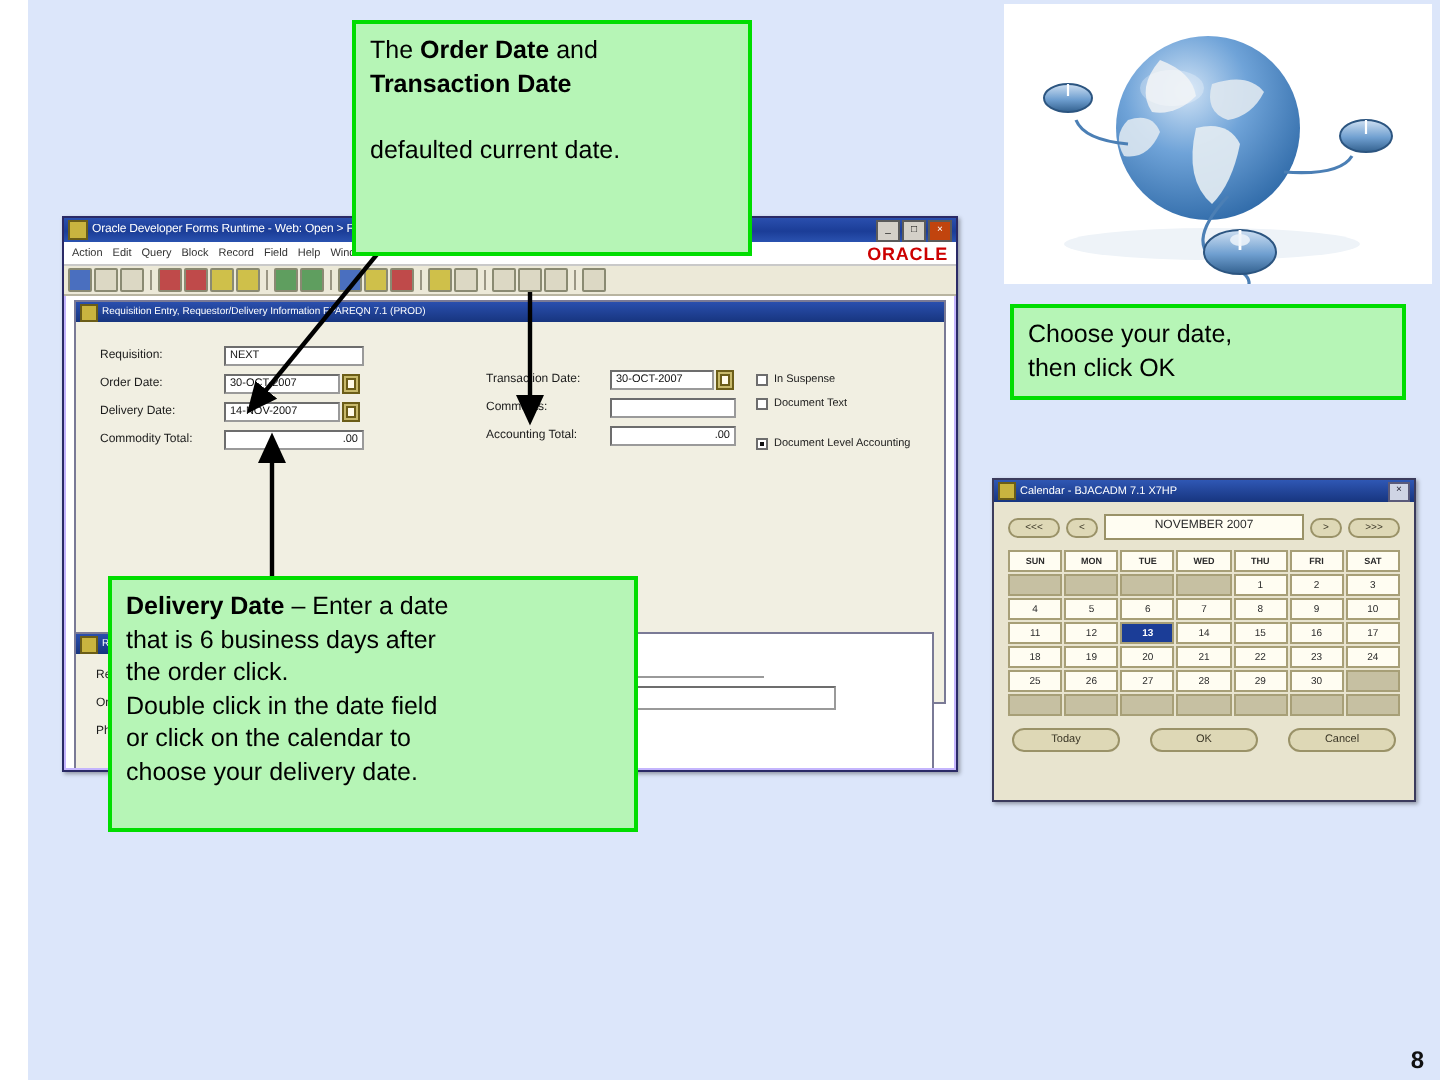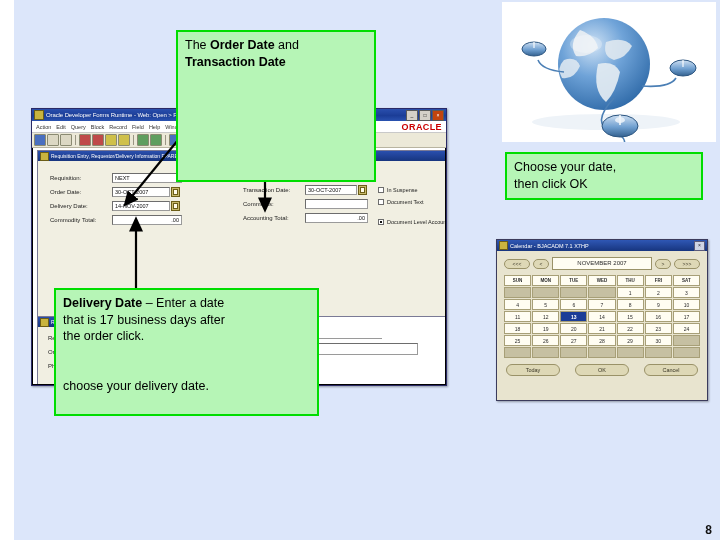--- a/index.html
+++ b/index.html
@@ -12,22 +12,22 @@
 
   
   .white-strip{position:absolute;left:0;top:0;width:14px;height:540px;background:#ffffff;}
 
   
   .globe-art{position:absolute;left:502px;top:2px;width:214px;height:140px;background:#ffffff;}
   .globe-art svg{display:block;}
 
   
   .forms-window{
-    position:absolute;left:31px;top:108px;width:416px;height:278px;
-    background:#000000;border:1px solid #2a2a66;box-sizing:border-box;
+    position:absolute;left:31px;top:108px;width:448px;height:278px;
+    background:#c4b5fd;border:1px solid #2a2a66;box-sizing:border-box;
     box-shadow:1px 1px 2px rgba(0,0,0,.35);
   }
   .fw-title{
     height:12px;background:linear-gradient(180deg,#2a4fae 0%,#1b3d97 55%,#2a52b0 100%);
     display:flex;align-items:center;padding:0 2px;color:#fff;
     font-size:6px;white-space:nowrap;overflow:hidden;
   }
   .fw-ico{width:8px;height:8px;background:#c9b43f;border:1px solid #6b5d17;margin-right:2px;flex:0 0 auto;}
   .fw-title-text{flex:1 1 auto;overflow:hidden;text-overflow:clip;letter-spacing:-.1px;}
   .fw-btns{display:flex;gap:1px;flex:0 0 auto;}
@@ -123,21 +123,21 @@
     background:#ded8b6;border:1px solid #9a9268;border-radius:8px;
     font-size:5.5px;color:#3a3626;padding:2px 0;width:52px;text-align:center;
   }
 
   
   .callout{
     position:absolute;background:#b6f5b6;border:2px solid #00dd00;box-sizing:border-box;
     color:#000;font-size:12.5px;line-height:1.32;padding:5px 7px;
   }
   .callout b{font-weight:bold;}
-  .callout.c1{left:176px;top:30px;width:200px;height:152px;}
+  .callout.c1{left:176px;top:10px;width:200px;height:118px;}
   .callout.c2{left:505px;top:152px;width:198px;height:48px;}
   .callout.c3{left:54px;top:288px;width:265px;height:128px;}
   .callout.c4{
     left:511px;top:485px;width:196px;height:32px;
     display:flex;align-items:center;justify-content:center;
     font-weight:bold;font-size:14px;
   }
 
   
   .arrows{position:absolute;left:0;top:0;width:720px;height:540px;pointer-events:none;}
@@ -405,32 +405,33 @@
 
     <line x1="265" y1="146" x2="265" y2="204" stroke="#000" stroke-width="2.2" marker-end="url(#ah)"></line>
 
     <line x1="136" y1="294" x2="136" y2="225" stroke="#000" stroke-width="2.2" marker-end="url(#ah)"></line>
   </svg>
 
   <div class="callout c1">
     <span>The </span><b>Order Date</b><span> and</span><br>
     <b>Transaction Date</b><br>
     <br>
+    <span>defaulted current date.</span>
   </div>
 
   <div class="callout c2">
     <span>Choose your date,</span><br>
     <span>then click OK</span>
   </div>
 
   <div class="callout c3">
     <b>Delivery Date</b><span> – Enter a date</span><br>
-    <span>that is 17 business days after</span><br>
+    <span>that is 6 business days after</span><br>
     <span>the order click.</span><br>
-    <br>
-    <br>
+    <span>Double click in the date field</span><br>
+    <span>or click on the calendar to</span><br>
     <span>choose your delivery date.</span>
   </div>
 
 
   <div class="pagenum">8</div>
 
 </div>
 
 </body></html>

